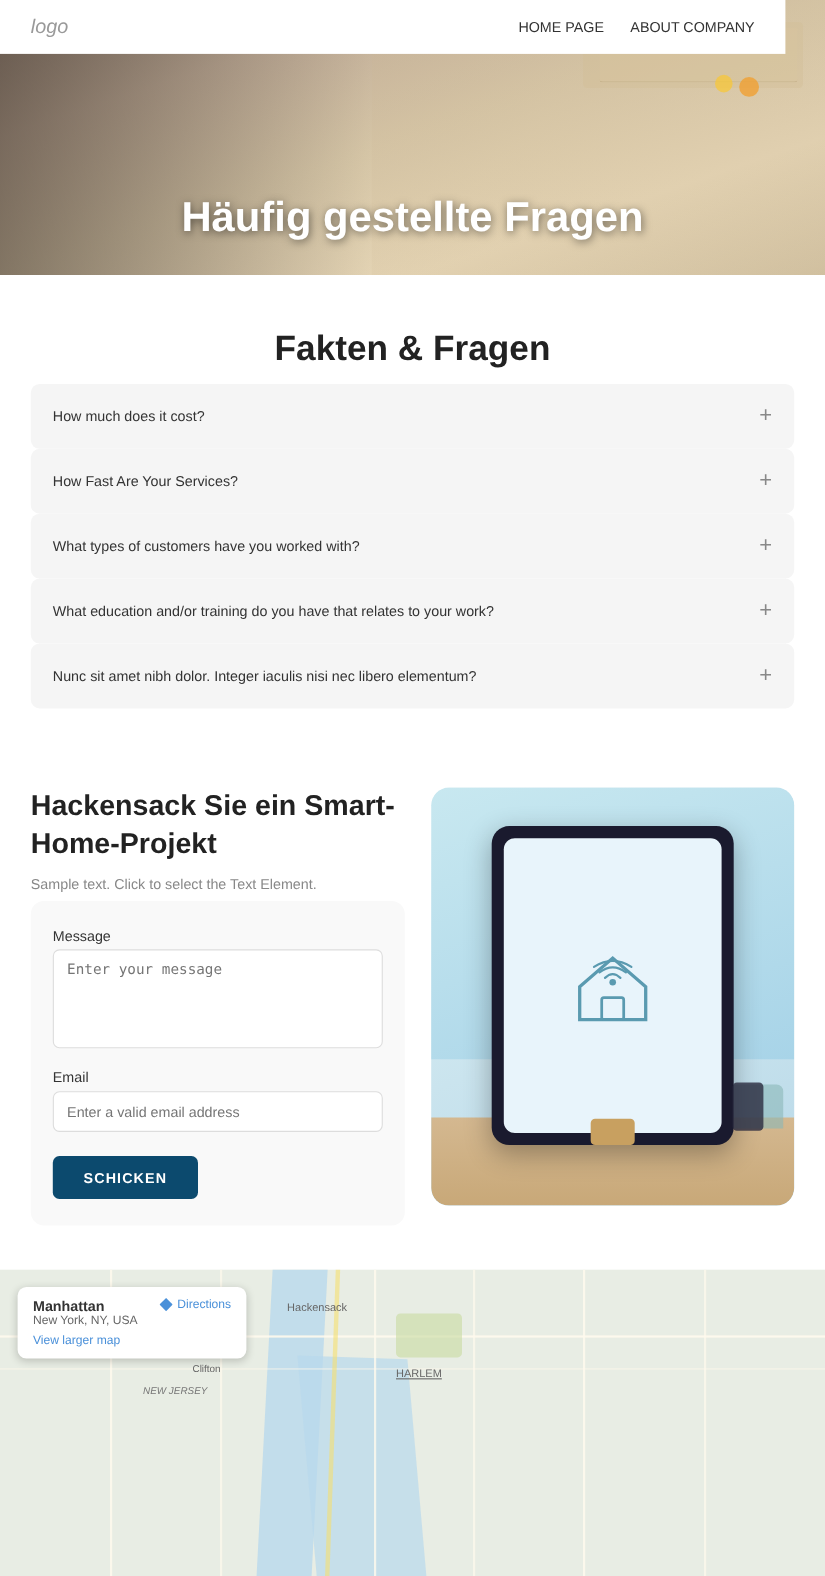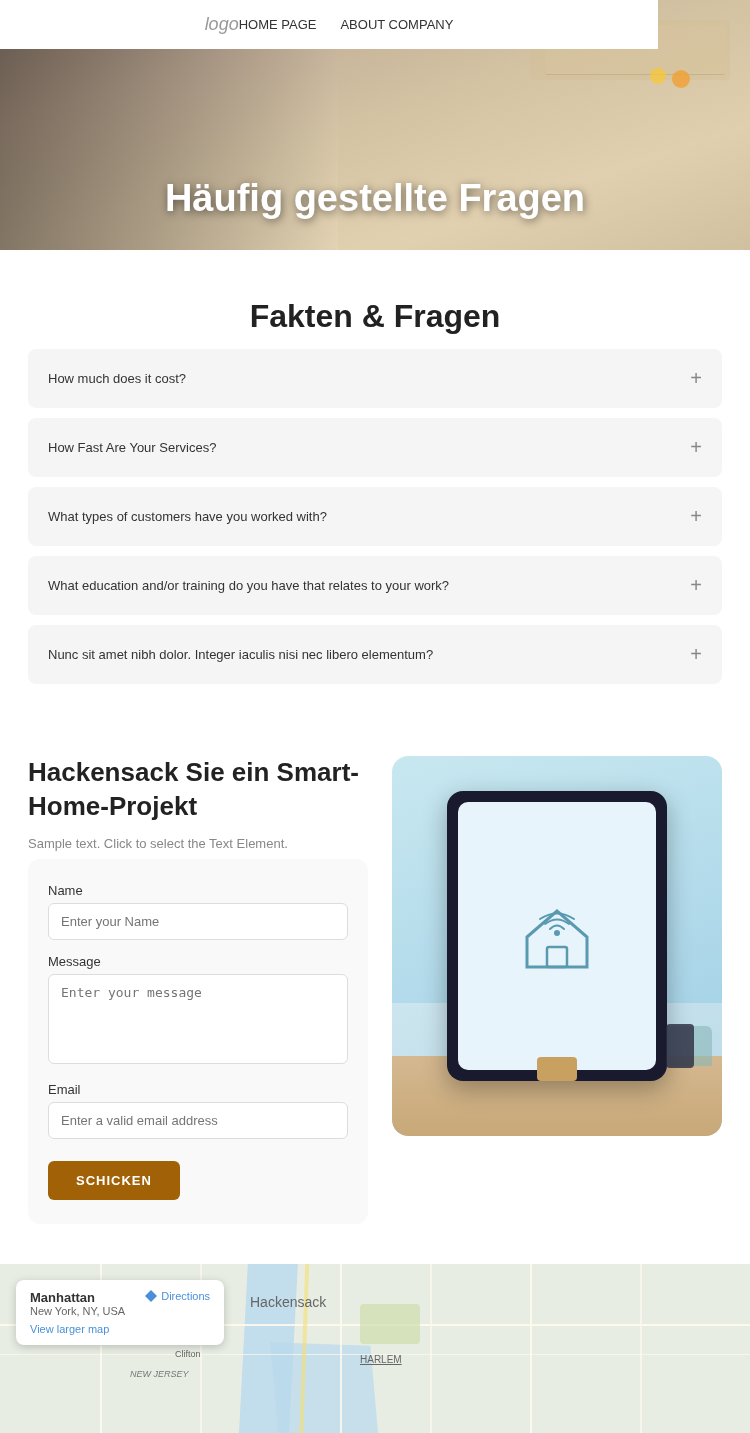--- a/index.html
+++ b/index.html
@@ -2,25 +2,25 @@
 <html><head>
   <meta charset="utf-8">
   <style>
     * { box-sizing: border-box; margin: 0; padding: 0; }
     body { font-family: Arial, sans-serif; width: 750px; background: #fff; }
 
     
     nav {
       display: flex;
       align-items: center;
-      justify-content: center;
+      justify-content: space-between;
       padding: 14px 28px;
       background: #fff;
       position: absolute;
-      top: 0; left: 0; width: 658px;
+      top: 0; left: 0; width: 714px;
       z-index: 10;
     }
     .nav-logo { color: #999; font-size: 18px; font-style: italic; }
     .nav-links { display: flex; gap: 24px; }
     .nav-link { color: #333; font-size: 13px; text-decoration: none; font-weight: 500; cursor: pointer; }
 
     
     .hero {
       position: relative;
       width: 750px;
@@ -57,21 +57,21 @@
       font-size: 32px;
       font-weight: 700;
       color: #222;
       margin-bottom: 14px;
     }
     .faq-subtitle {
       font-size: 13px;
       color: #888;
       margin-bottom: 32px;
     }
-    .faq-list { display: flex; flex-direction: column; gap: 10px; text-align: left; }
+    .faq-list { display: flex; flex-direction: column; text-align: left; }
     .faq-item {
       background: #f5f5f5;
       border-radius: 8px;
       padding: 18px 20px;
       display: flex;
       align-items: center;
       justify-content: space-between;
       cursor: pointer;
     }
     .faq-question { font-size: 13px; color: #333; font-weight: 500; }
@@ -125,21 +125,21 @@
       border: 1px solid #ddd;
       border-radius: 6px;
       font-size: 13px;
       color: #999;
       background: #fff;
       outline: none;
       height: 90px;
       resize: none;
     }
     .btn-submit {
-      background: #a16207;
+      background: #0c4a6e;
       color: #fff;
       border: none;
       border-radius: 6px;
       padding: 12px 28px;
       font-size: 13px;
       font-weight: 600;
       letter-spacing: 1px;
       cursor: pointer;
       margin-top: 8px;
     }
@@ -205,21 +205,21 @@
     
     .map-label {
       position: absolute;
       font-size: 10px;
       color: #555;
       font-weight: 500;
       white-space: nowrap;
     }
     .place-harlem { top: 90px; left: 360px; font-size: 10px; color: #666; text-decoration: underline; }
     .place-clifton { top: 85px; left: 175px; font-size: 9px; color: #666; }
-    .place-hacken { top: 30px; left: 250px; font-size: 14px; color: #666; }
+    .place-hacken { top: 30px; left: 261px; font-size: 10px; color: #666; }
   </style>
 </head>
 <body>
 
 <nav>
   <div class="nav-logo">logo</div>
   <div class="nav-links">
     <a class="nav-link">HOME PAGE</a>
     <a class="nav-link">ABOUT COMPANY</a>
   </div>
@@ -280,24 +280,20 @@
     </div>
   </div>
 </div>
 
 <div class="smart-section">
   <div class="smart-left">
     <h2>Hackensack Sie ein Smart-Home-Projekt</h2>
     <p class="sample-text">Sample text. Click to select the Text Element.</p>
     <div class="form-card">
       <div class="form-group">
-        <label class="form-label">Name</label>
-        <input class="form-input" type="text" placeholder="Enter your Name" style="">
-      </div>
-      <div class="form-group">
         <label class="form-label">Message</label>
         <textarea class="form-textarea" placeholder="Enter your message" style=""></textarea>
       </div>
       <div class="form-group">
         <label class="form-label">Email</label>
         <input class="form-input" type="email" placeholder="Enter a valid email address" style="">
       </div>
       <button class="btn-submit">SCHICKEN</button>
     </div>
   </div>

